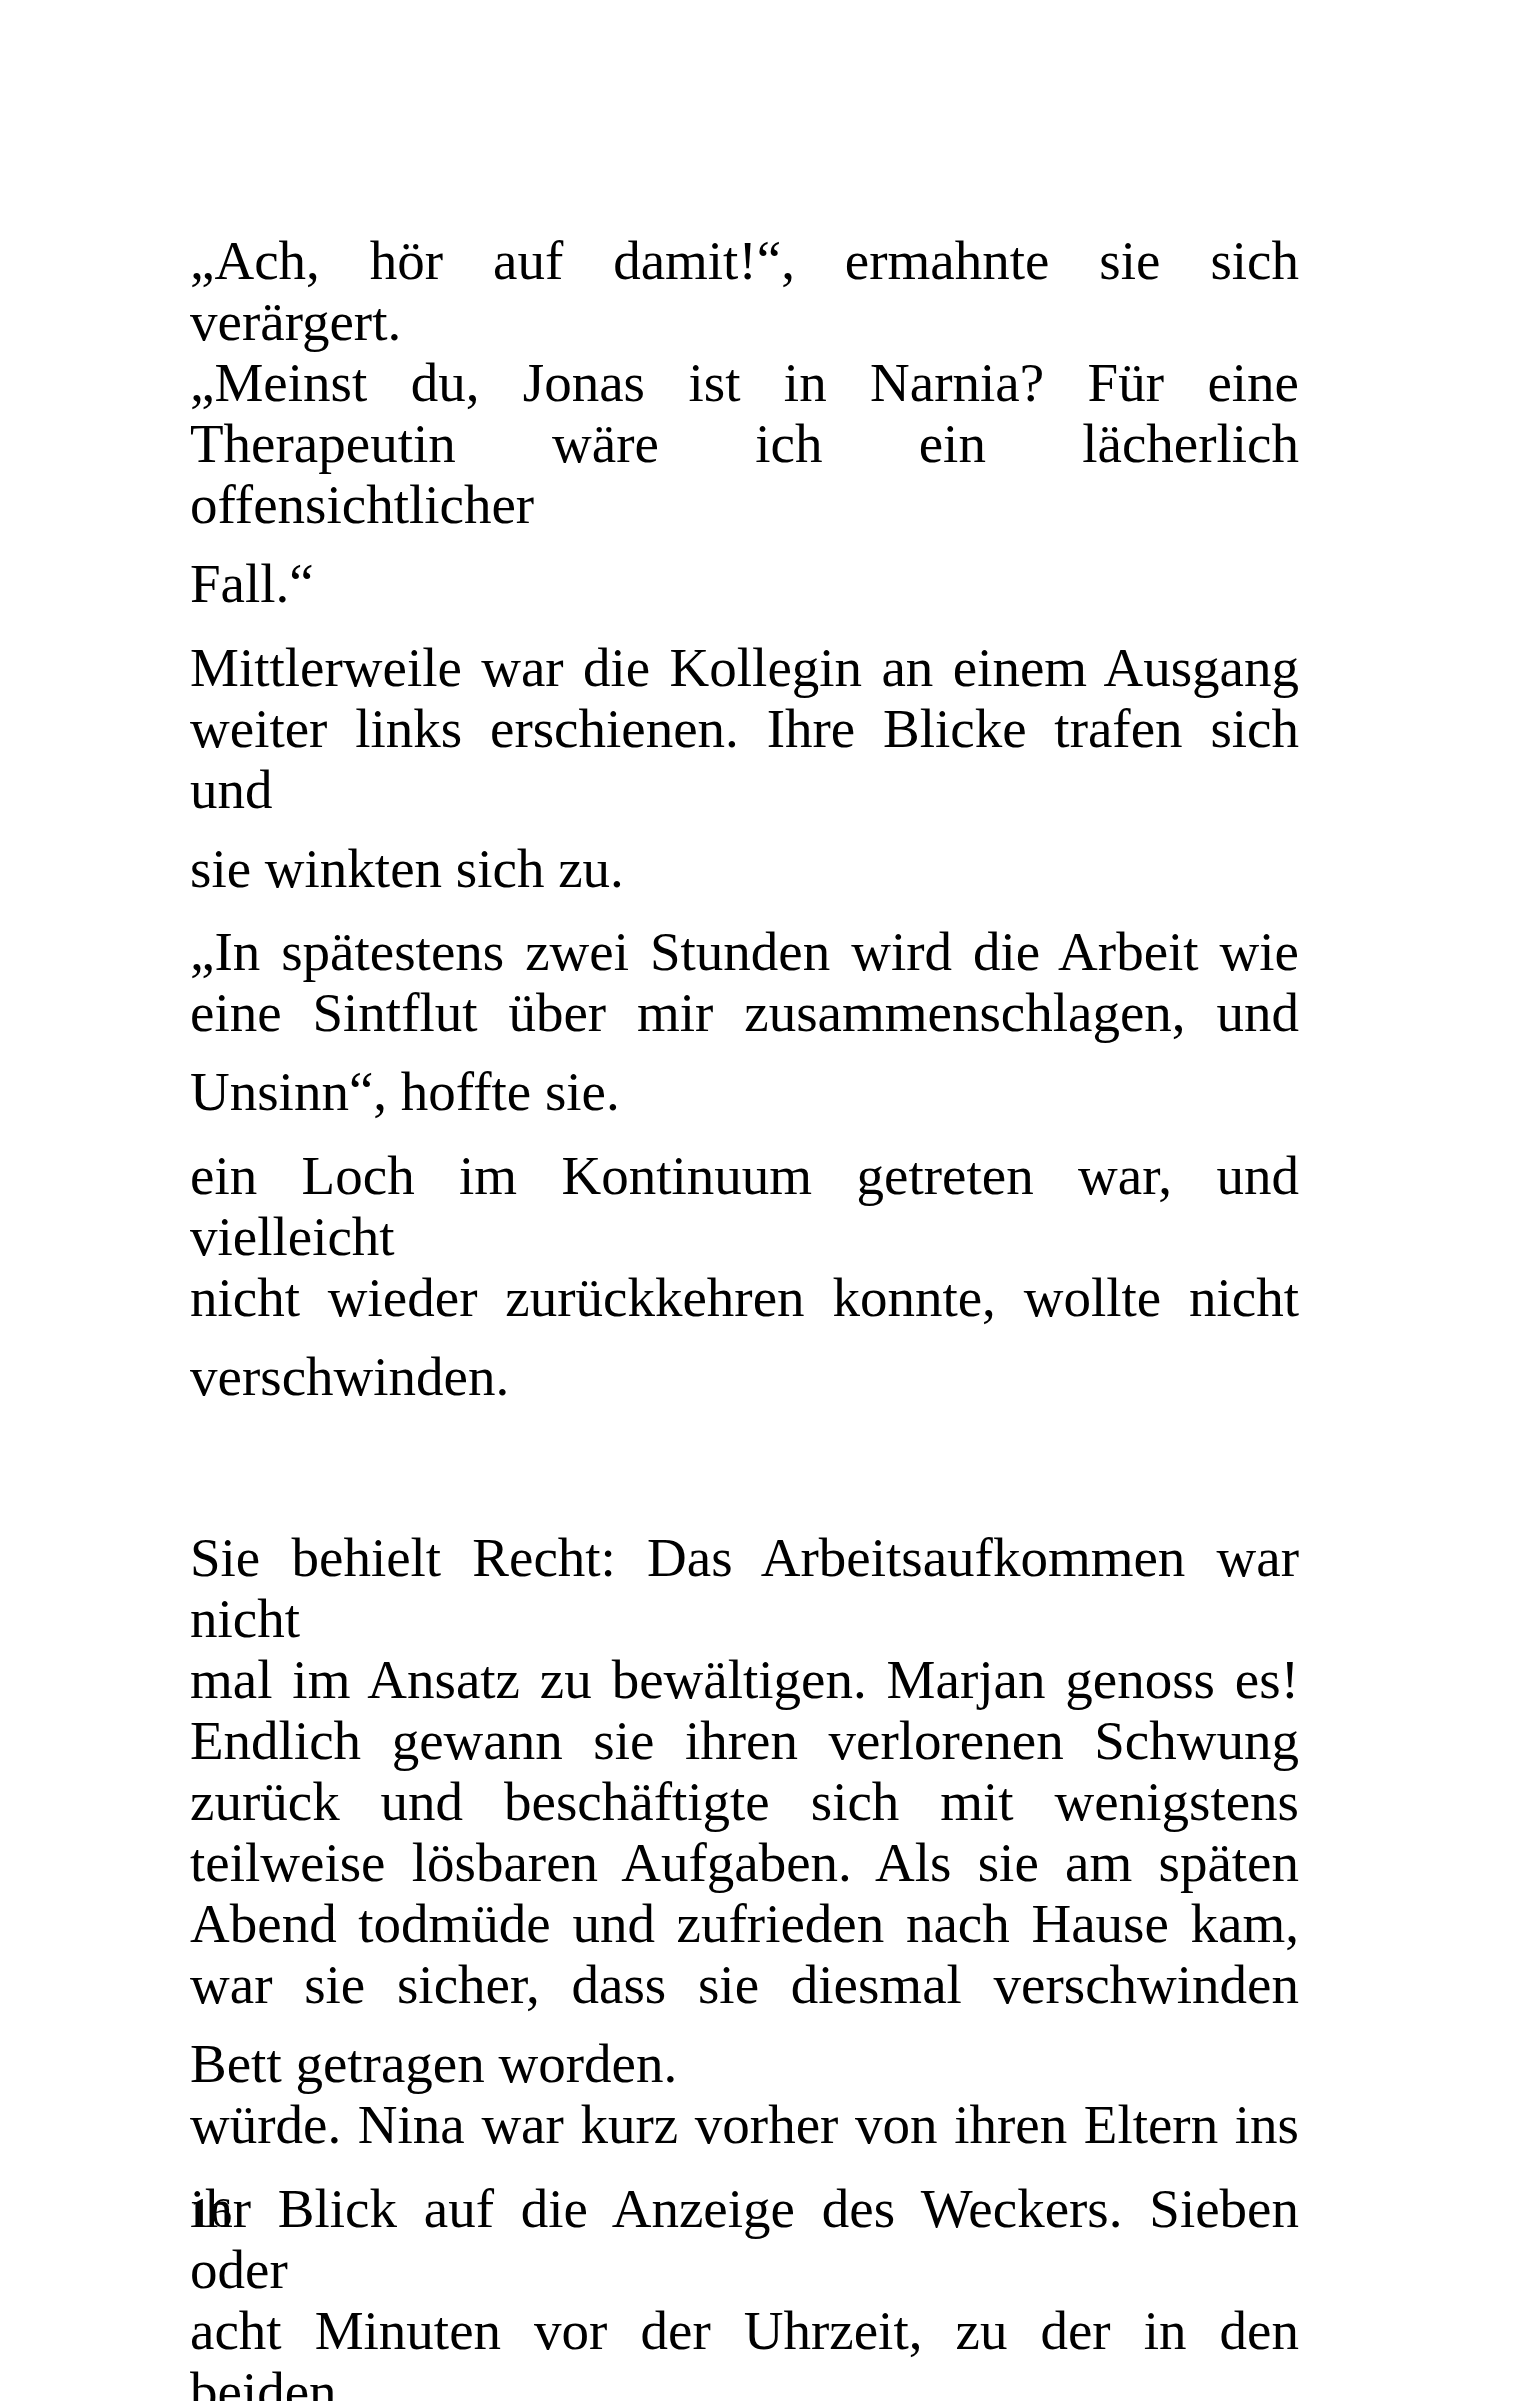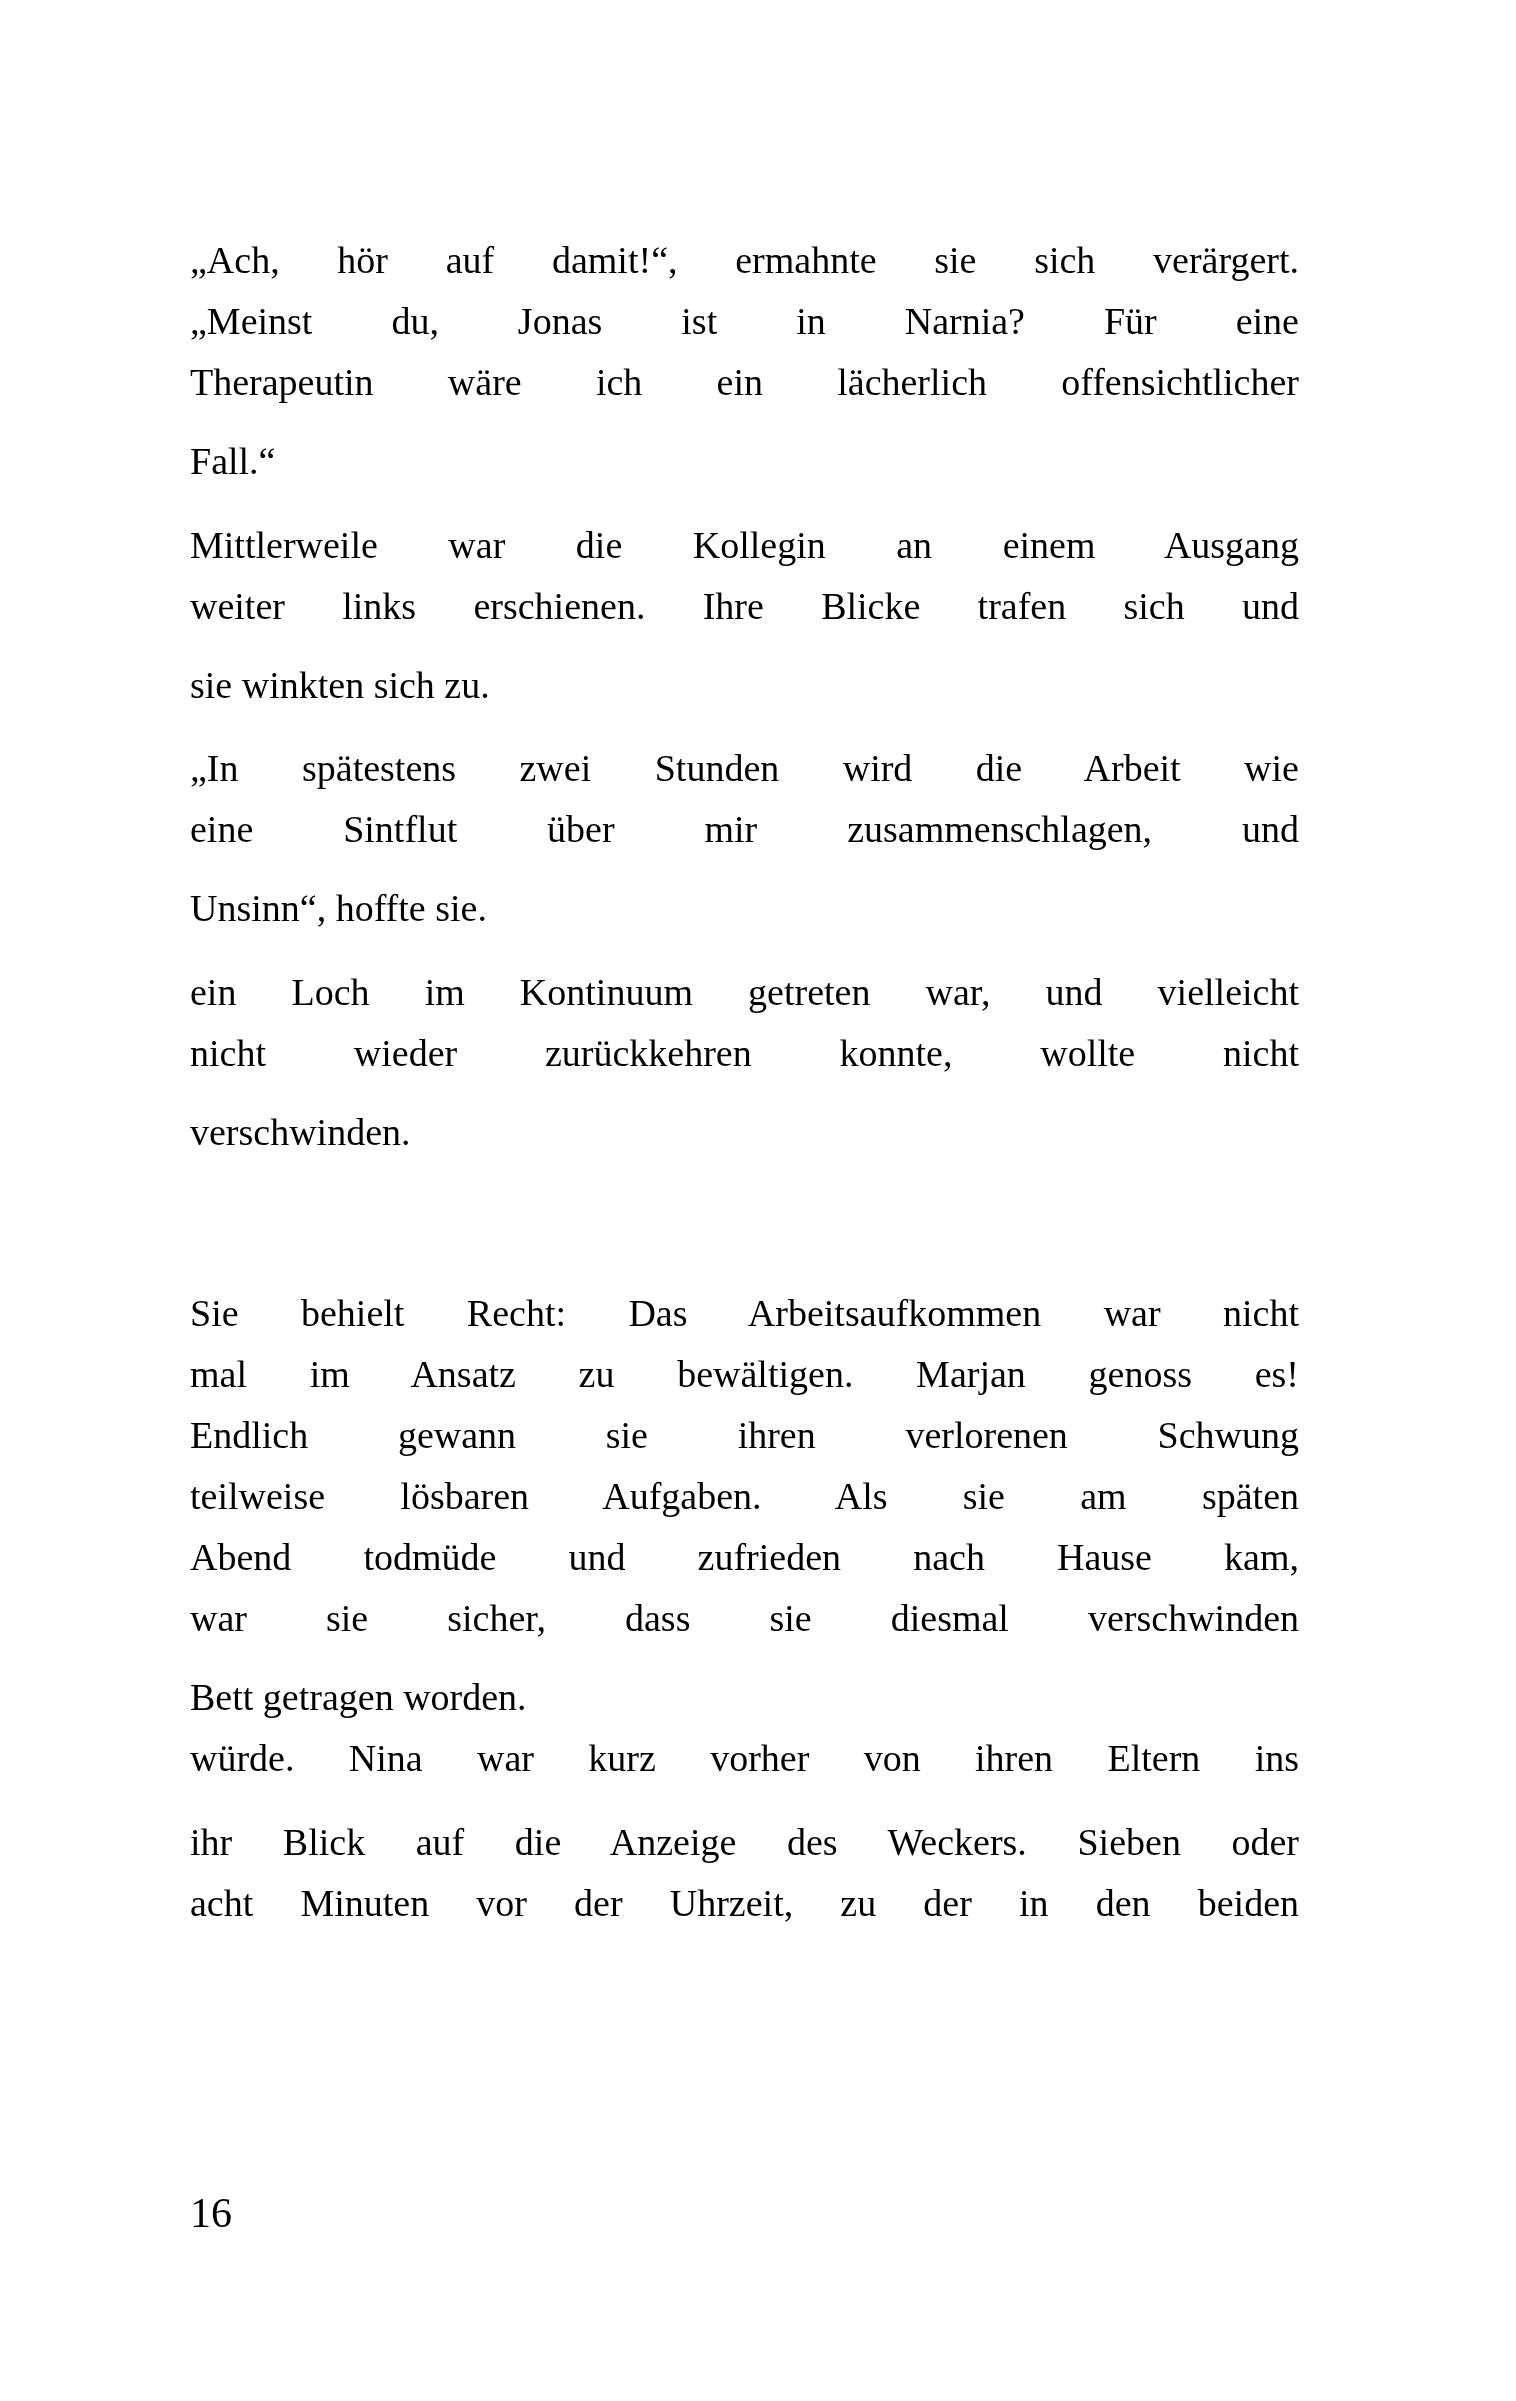--- a/index.html
+++ b/index.html
@@ -30,21 +30,21 @@
     margin: 0;
     padding: 0;
   }
   .text-block .para:not(:first-child) {
     margin-top: 22.5px;
   }
   .scene-break {
     height: 98px;
   }
   .line {
-    font-size: 38px;
+    font-size: 55px;
     line-height: 61px;
     text-align: justify;
     text-align-last: justify;
     text-justify: inter-word;
     white-space: normal;
   }
   .line.last-left {
     text-align-last: left;
     margin-top: 18px;
   }
@@ -80,20 +80,21 @@
       <div class="para">
         <div class="line">ein Loch im Kontinuum getreten war, und vielleicht</div>
         <div class="line">nicht wieder zurückkehren konnte, wollte nicht</div>
         <div class="line last-left">verschwinden.</div>
       </div>
       <div class="scene-break"></div>
       <div class="para">
         <div class="line">Sie behielt Recht: Das Arbeitsaufkommen war nicht</div>
         <div class="line">mal im Ansatz zu bewältigen. Marjan genoss es!</div>
         <div class="line">Endlich gewann sie ihren verlorenen Schwung</div>
+        <div class="line">zurück und beschäftigte sich mit wenigstens</div>
         <div class="line">teilweise lösbaren Aufgaben. Als sie am späten</div>
         <div class="line">Abend todmüde und zufrieden nach Hause kam,</div>
         <div class="line">war sie sicher, dass sie diesmal verschwinden</div>
         <div class="line last-left">Bett getragen worden.</div>
         <div class="line">würde. Nina war kurz vorher von ihren Eltern ins</div>
       </div>
       <div class="para">
         <div class="line">ihr Blick auf die Anzeige des Weckers. Sieben oder</div>
         <div class="line">acht Minuten vor der Uhrzeit, zu der in den beiden</div>
       </div>

